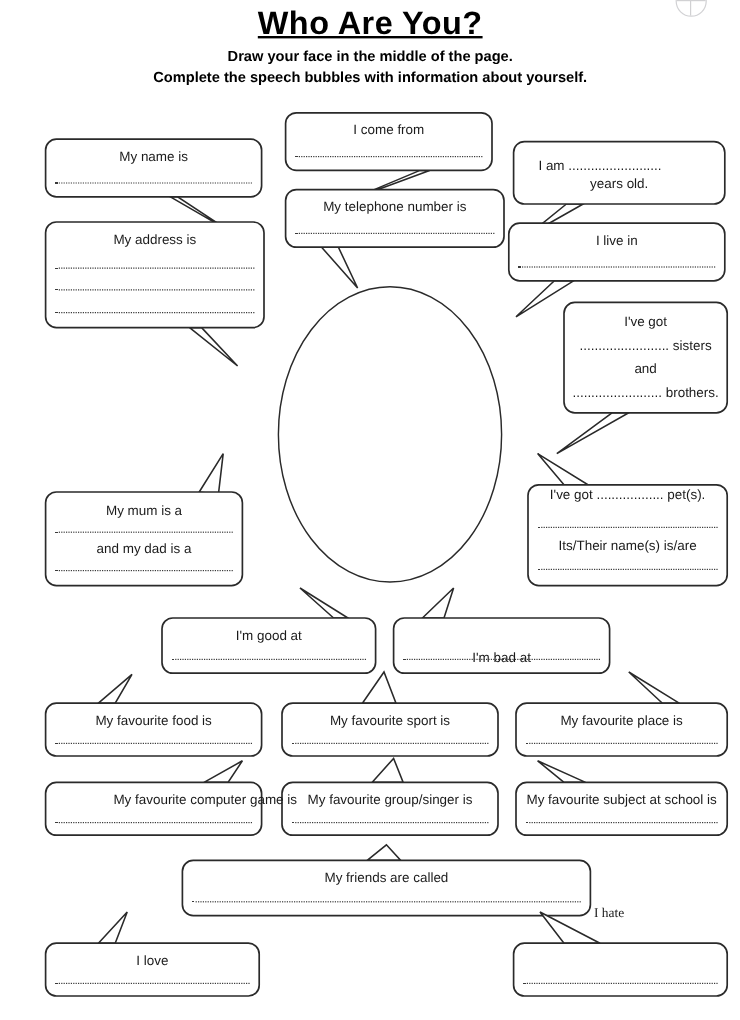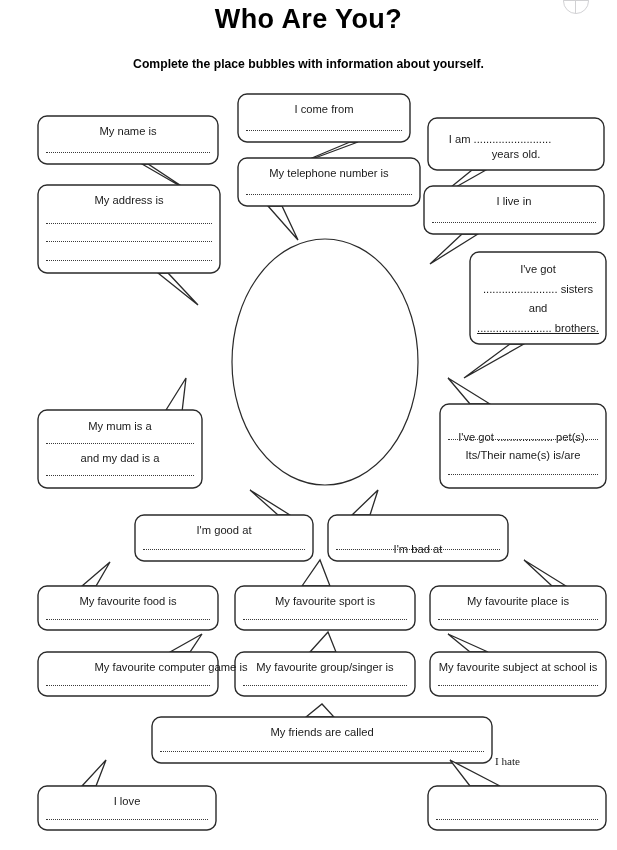--- a/index.html
+++ b/index.html
@@ -30,20 +30,21 @@
     position: absolute;
     left: 0;
     width: 617px;
     text-align: center;
   }
   #title {
     top: 4px;
     font-size: 27px;
     font-weight: bold;
     letter-spacing: 0.4px;
+    text-decoration: underline;
   }
   #sub1 {
     top: 40px;
     font-size: 12.2px;
     font-weight: bold;
   }
   #sub2 {
     top: 57px;
     font-size: 12.2px;
     font-weight: bold;
@@ -162,21 +163,22 @@
         <path d="M 82,786 L 106,760 L 96,786 Z" fill="#ffffff" stroke="#2a2a2a" stroke-width="1.3" stroke-linejoin="miter"></path>
         <rect x="38" y="786" width="178" height="44" rx="9" ry="9" fill="#ffffff" stroke="#2a2a2a" stroke-width="1.4"></rect>
       </g>
       <g>
         <path d="M 470,786 L 450,760 L 500,786 Z" fill="#ffffff" stroke="#2a2a2a" stroke-width="1.3" stroke-linejoin="miter"></path>
         <rect x="428" y="786" width="178" height="44" rx="9" ry="9" fill="#ffffff" stroke="#2a2a2a" stroke-width="1.4"></rect>
       </g>
     </svg>
 
   <div class="hdr" id="title">Who Are You?</div>
-  <div class="hdr" id="sub2">Complete the place bubbles with information about yourself.</div>
+  <div class="hdr" id="sub1">Draw your face in the middle of the page.</div>
+  <div class="hdr" id="sub2">Complete the speech bubbles with information about yourself.</div>
 
   <div id="cropmark"></div>
 
   <div id="overlay">
       <div class="bub-label" style="left: 38px; width: 180px; top: 124px;">My name is</div>
       <div class="dotline" style="left: 46px; width: 164px; top: 151.556px;"></div>
       <div class="bub-label" style="left: 38px; width: 182px; top: 193px;">My address is</div>
       <div class="dotline" style="left: 46px; width: 166px; top: 223.209px;"></div>
       <div class="dotline" style="left: 46px; width: 166px; top: 241.418px;"></div>
       <div class="dotline" style="left: 46px; width: 166px; top: 259.627px;"></div>
@@ -184,26 +186,26 @@
       <div class="dotline" style="left: 246px; width: 156px; top: 129.556px;"></div>
       <div class="bub-label" style="left: 238px; width: 182px; top: 166px;">My telephone number is</div>
       <div class="dotline" style="left: 246px; width: 166px; top: 193.556px;"></div>
       <div class="bub-label" style="left: 428px; width: 144px; top: 132px;">I am .........................</div>
       <div class="bub-label" style="left: 428px; width: 176px; top: 147px;">years old.</div>
       <div class="bub-label" style="left: 424px; width: 180px; top: 194px;">I live in</div>
       <div class="dotline" style="left: 432px; width: 164px; top: 221.556px;"></div>
       <div class="bub-label" style="left: 470px; width: 136px; top: 262.25px;">I've got</div>
       <div class="bub-label" style="left: 470px; width: 136px; top: 281.75px;">........................ sisters</div>
       <div class="bub-label" style="left: 470px; width: 136px; top: 301.25px;">and</div>
-      <div class="bub-label" style="left: 470px; width: 136px; top: 320.75px; text-decoration: underline;">........................ brothers.</div>
+      <div class="bub-label" style="left: 470px; width: 136px; top: 320.75px;">........................ brothers.</div>
       <div class="bub-label" style="left: 38px; width: 164px; top: 418.5px;">My mum is a</div>
       <div class="bub-label" style="left: 38px; width: 164px; top: 450.5px;">and my dad is a</div>
       <div class="dotline" style="left: 46px; width: 148px; top: 442.92px;"></div>
       <div class="dotline" style="left: 46px; width: 148px; top: 474.92px;"></div>
-      <div class="bub-label" style="left: 440px; width: 166px; top: 430px;">I've got .................. pet(s).</div>
+      <div class="bub-label" style="left: 440px; width: 166px; top: 406px;">I've got .................. pet(s).</div>
       <div class="bub-label" style="left: 440px; width: 166px; top: 448.25px;">Its/Their name(s) is/are</div>
       <div class="dotline" style="left: 448px; width: 150px; top: 439.35px;"></div>
       <div class="dotline" style="left: 448px; width: 150px; top: 474.35px;"></div>
       <div class="bub-label" style="left: 135px; width: 178px; top: 523px;">I'm good at</div>
       <div class="dotline" style="left: 143px; width: 162px; top: 549.074px;"></div>
       <div class="bub-label" style="left: 328px; width: 180px; top: 542px;">I'm bad at</div>
       <div class="dotline" style="left: 336px; width: 164px; top: 549.074px;"></div>
       <div class="bub-label" style="left: 38px; width: 180px; top: 594px;">My favourite food is</div>
       <div class="dotline" style="left: 46px; width: 164px; top: 618.593px;"></div>
       <div class="bub-label" style="left: 235px; width: 180px; top: 594px;">My favourite sport is</div>

